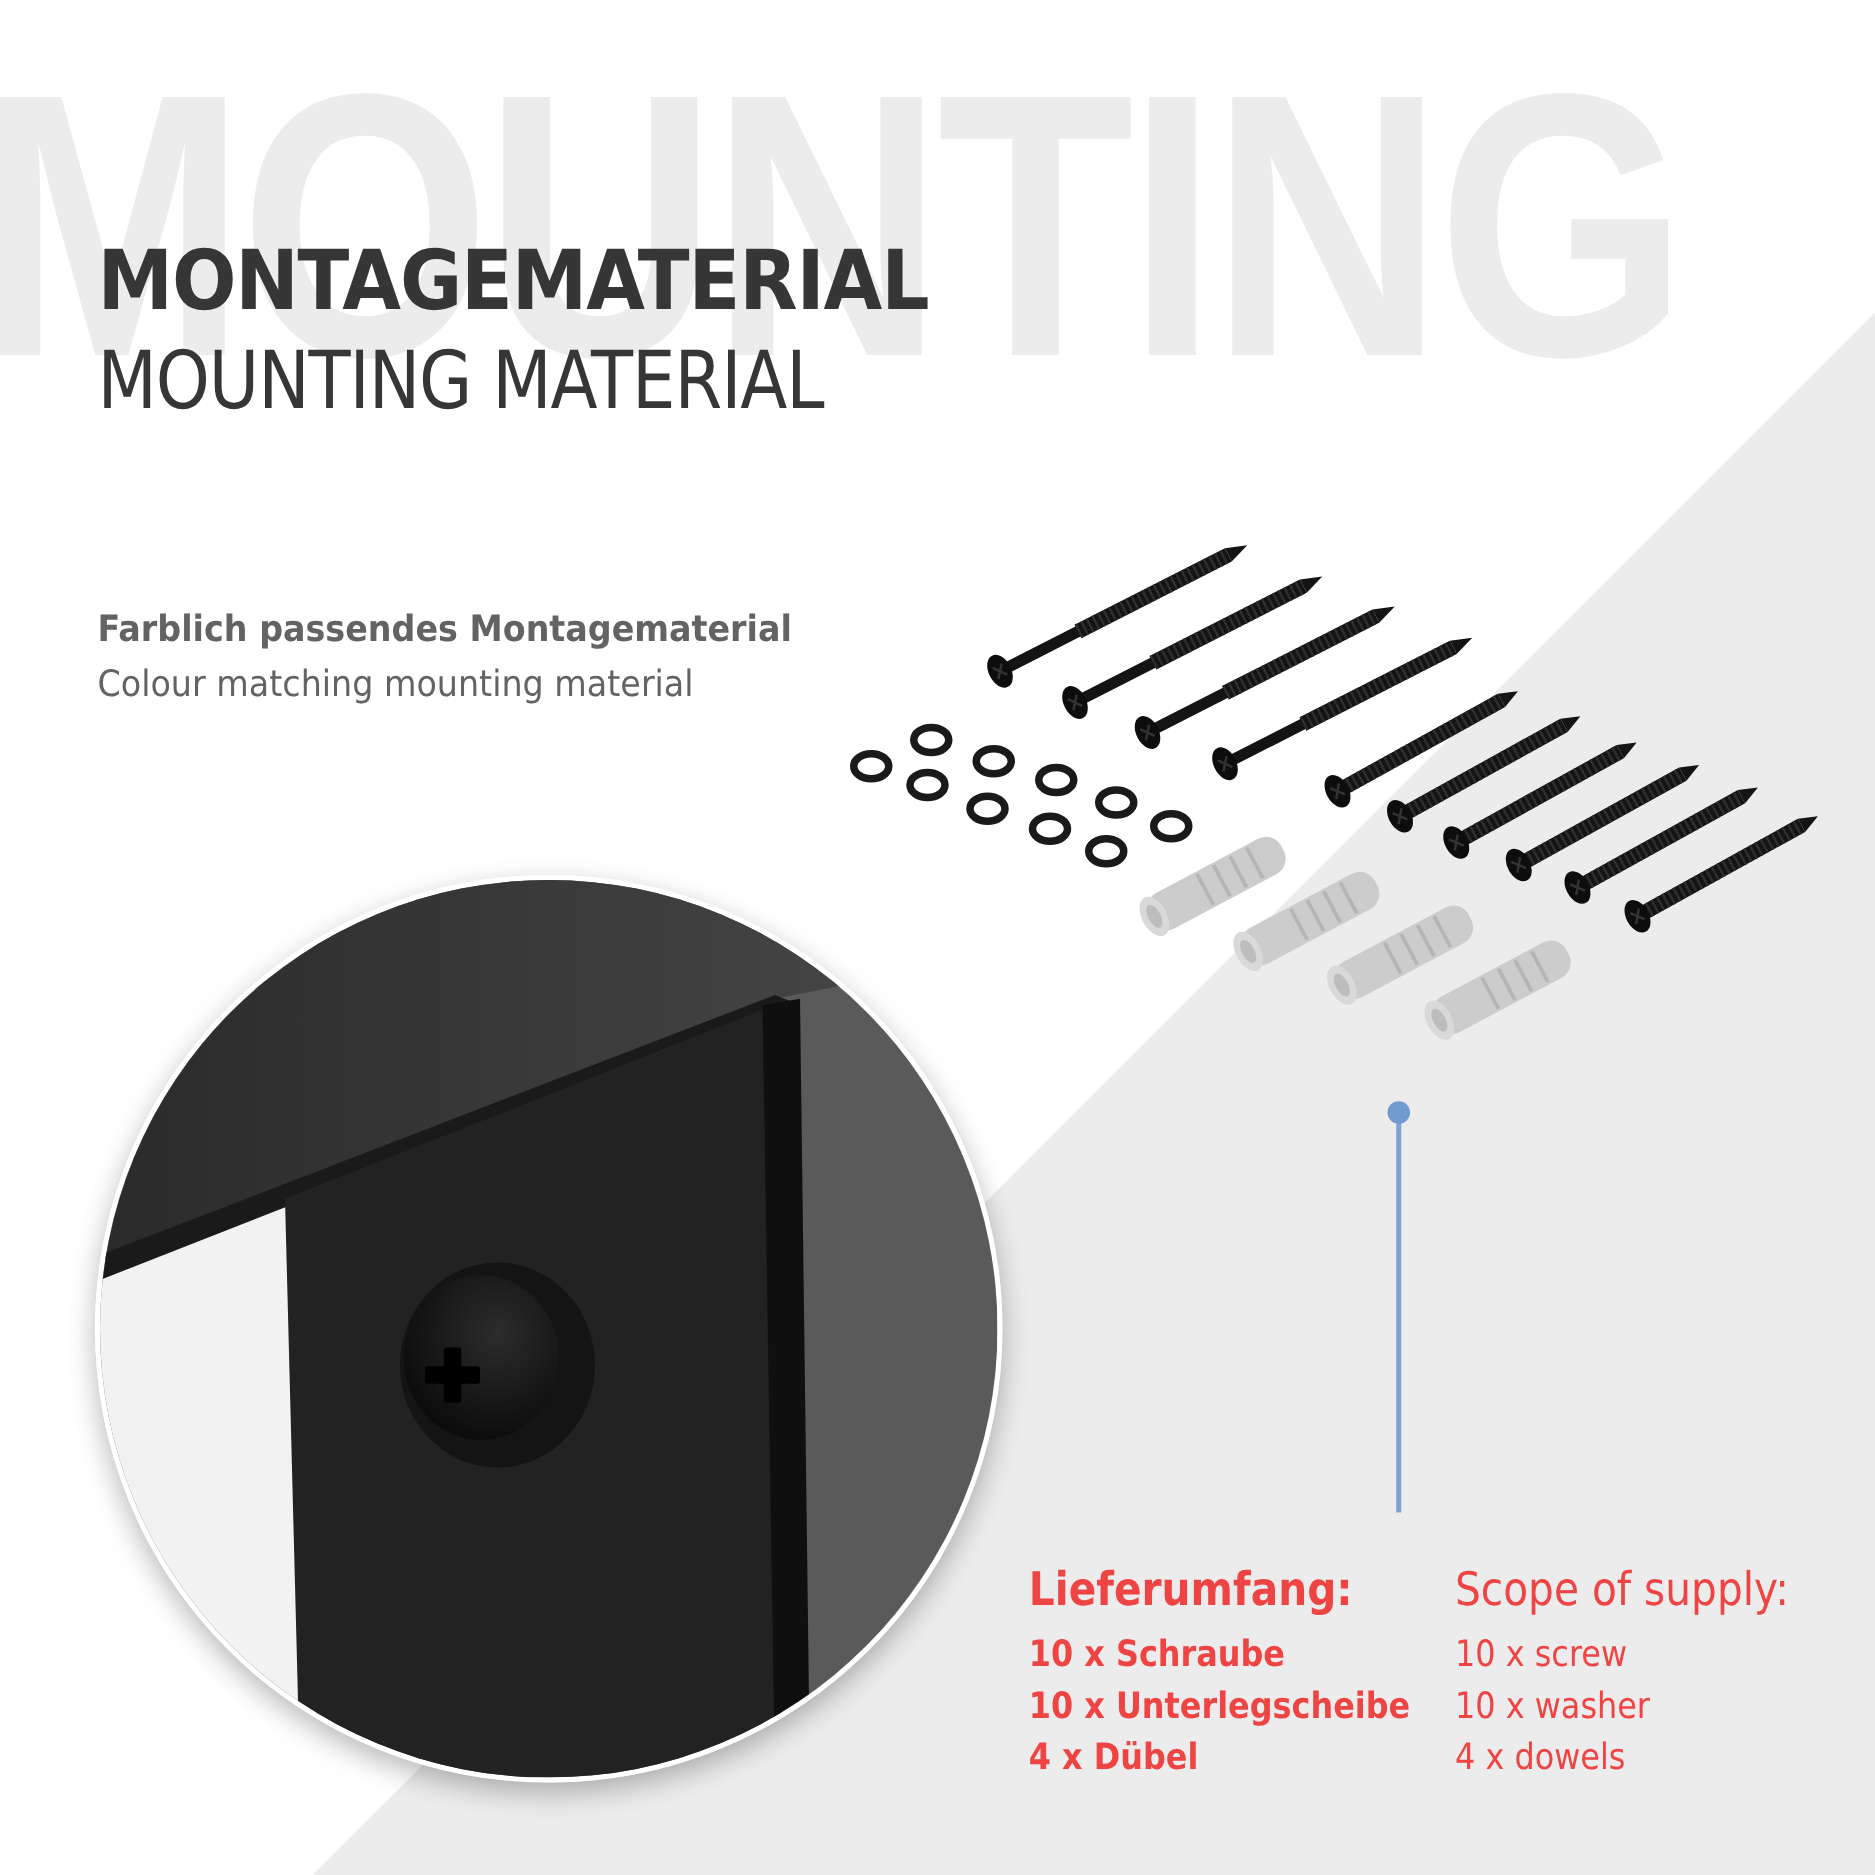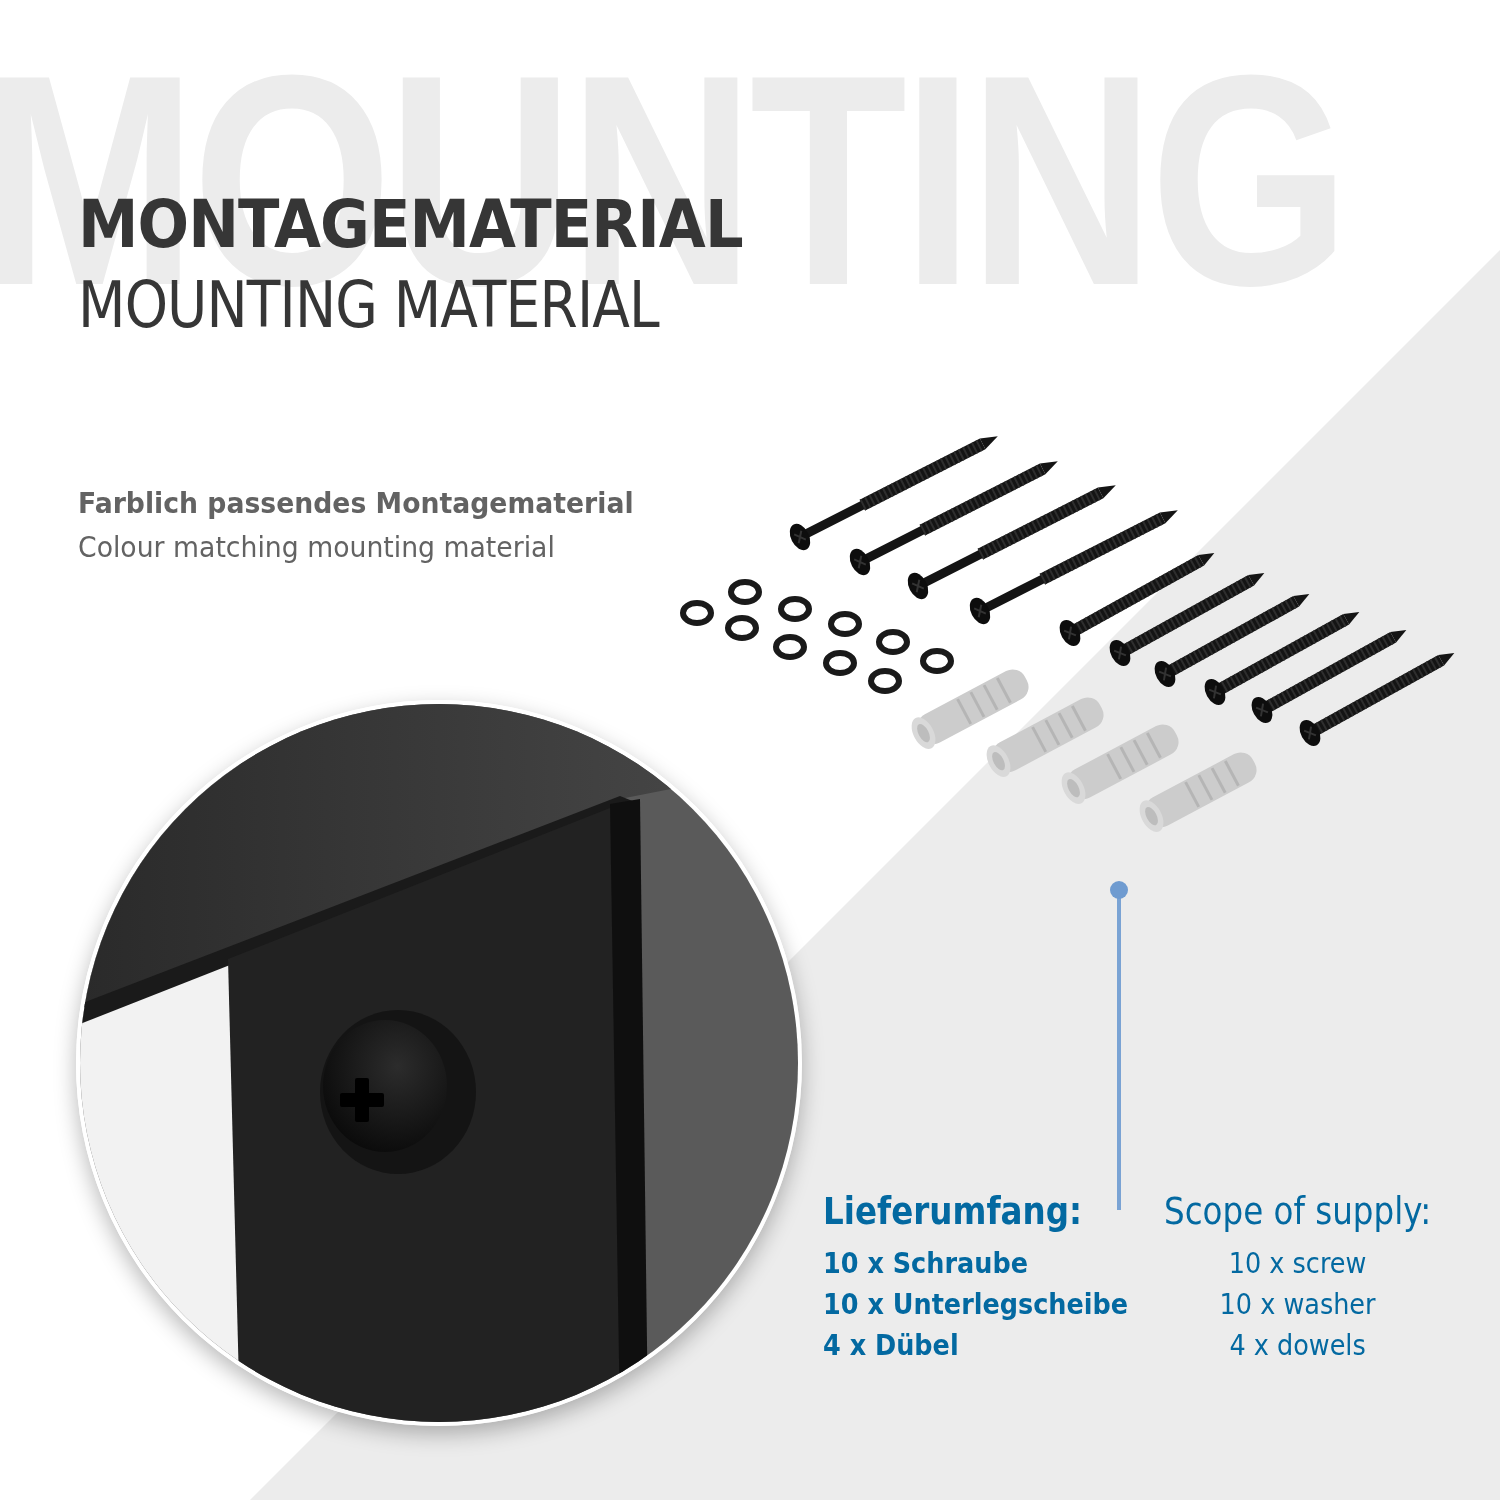--- a/index.html
+++ b/index.html
@@ -52,23 +52,23 @@
   }
   .detail-circle svg { display: block; }
   .callout-line {
     position: absolute; left: 1117px; top: 888px; width: 4px; height: 322px;
     background: #7aa3d4; z-index: 3;
   }
   .callout-dot {
     position: absolute; left: 1110px; top: 881px; width: 18px; height: 18px;
     border-radius: 50%; background: #6f9bd0; z-index: 4;
   }
-  .supply { position: absolute; top: 1190px; z-index: 2; color: #0369a1; white-space: nowrap; }
+  .supply { position: absolute; top: 1250px; z-index: 2; color: #ef4444; white-space: nowrap; }
   .supply.de { left: 823px; }
-  .supply.en { left: 1164px; text-align: center; }
+  .supply.en { left: 1164px; }
   .supply .head {
     font-size: 37px; margin-bottom: 10px;
     transform: scaleX(0.88); transform-origin: left top;
   }
   .supply.de .head { font-weight: bold; }
   .supply.en .head { font-weight: normal; }
   .supply .item {
     font-size: 29px; line-height: 41px;
     transform: scaleX(0.88); transform-origin: left top;
   }

